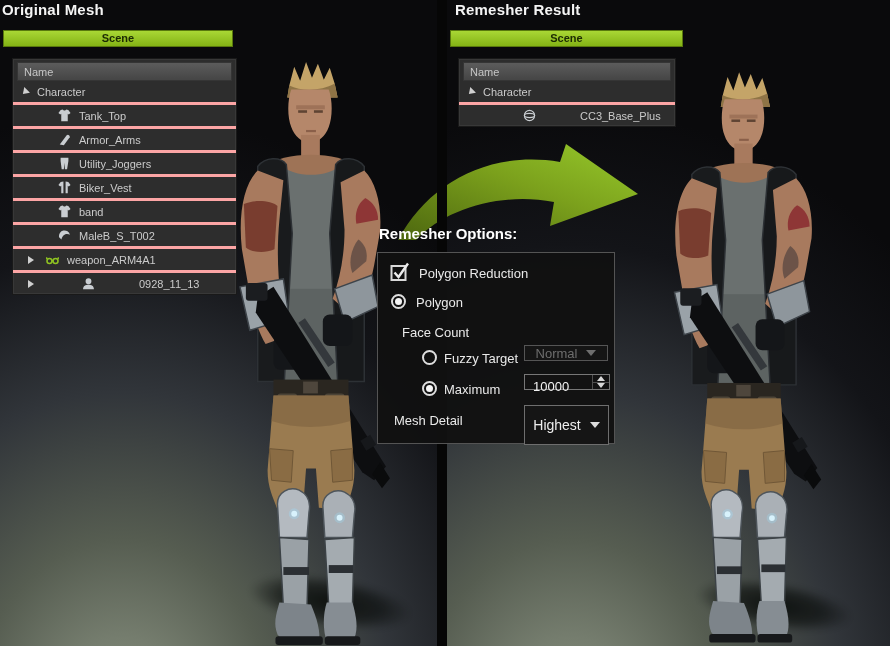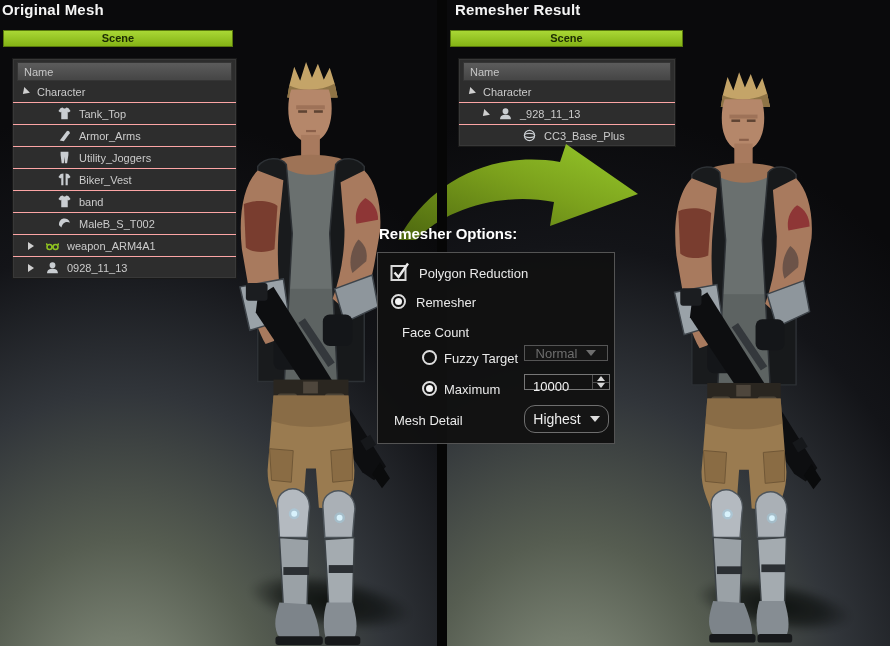--- a/index.html
+++ b/index.html
@@ -13,23 +13,23 @@
   #divider{position:absolute;left:437px;top:0;width:10px;height:646px;background:#060606;z-index:7;}
   .view-title{position:absolute;top:1px;font-size:15px;font-weight:600;color:#f4f4f4;z-index:8;letter-spacing:.2px;}
   
   .scene-hdr{position:absolute;height:15px;top:30px;z-index:4;
      background:linear-gradient(#a9d735,#84b315);border:1px solid #59790d;
      color:#1c2b03;font-size:11px;font-weight:bold;text-align:center;line-height:15px;}
   
   .panel{position:absolute;z-index:4;background:#2d2d2d;border:1px solid #191919;box-shadow:0 0 0 1px rgba(90,90,90,.25) inset;}
   .name-hdr{height:19px;margin:3px 4px 0 4px;background:linear-gradient(#5c5c5c,#454545);
      border:1px solid #353535;color:#c6c6c6;font-size:11px;line-height:18px;padding-left:6px;box-sizing:border-box;}
-  .row{position:relative;height:21px;border-bottom:1px solid #fca5a5;display:flex;align-items:center;
+  .row{position:relative;height:21px;border-bottom:3px solid #fca5a5;display:flex;align-items:center;
      color:#cbcbcb;font-size:11px;}
-  .row:last-child{border-bottom:none;}
+  .row:last-child{border-bottom:none;gap:36px;}
   .exp-open{width:0;height:0;border-left:4px solid transparent;border-right:4px solid transparent;
      border-top:6px solid #cfcfcf;transform:rotate(45deg);flex:none;}
   .exp-closed{width:0;height:0;border-top:4px solid transparent;border-bottom:4px solid transparent;
      border-left:6px solid #cfcfcf;flex:none;}
   .ticon{width:13px;height:13px;flex:none;display:inline-block;}
   .lbl{margin-left:8px;white-space:nowrap;}
   
   .char{position:absolute;z-index:5;}
   .shadow{position:absolute;z-index:3;background:radial-gradient(50% 50% at 38% 45%,
       rgba(6,9,7,.85) 0%, rgba(6,9,7,.55) 45%, rgba(6,9,7,0) 72%);filter:blur(3px);}
@@ -215,27 +215,20 @@
   </div>
 
   <div class="scene-hdr" style="left:450px;width:231px;">Scene</div>
   <div class="panel" style="left:458px;top:58px;width:216px;">
     <div class="name-hdr">Name</div>
     <div class="row">
       <span class="exp-open" style="margin-left:8px;"></span>
       <span class="lbl">Character</span>
     </div>
     <div class="row">
-      <span class="exp-open" style="margin-left:22px;"></span>
-      <svg class="ticon" style="margin-left:10px;" viewBox="0 0 12 12">
-          <path d="M6,1.2 a2.7,2.7 0 1 1 0,5.4 a2.7,2.7 0 0 1 0,-5.4 Z M1,11.2 c0,-3 2.2,-4.1 5,-4.1 s5,1.1 5,4.1 Z" fill="#c9cdd1"></path>
-        </svg>
-      <span class="lbl">_928_11_13</span>
-    </div>
-    <div class="row">
       <svg class="ticon" style="margin-left:64px;" viewBox="0 0 12 12">
           <g fill="none" stroke="#c9cdd1" stroke-width="1.1">
             <circle cx="6" cy="6" r="4.7"></circle>
             <ellipse cx="6" cy="6" rx="4.7" ry="1.9"></ellipse>
           </g>
         </svg>
       <span class="lbl">CC3_Base_Plus</span>
     </div>
   </div>
 
@@ -252,21 +245,21 @@
 
   <div id="dlg-title">Remesher Options:</div>
   <div id="dialog">
     <svg class="chkbox" viewBox="0 0 20 20">
       <rect x="1.5" y="4" width="14" height="14" fill="none" stroke="#d9d9d9" stroke-width="2"></rect>
       <path d="M4.5,10.5 L8.5,15 L18,1.5" fill="none" stroke="#ececec" stroke-width="2.4"></path>
     </svg>
     <div class="dlg-label" style="left:41px;top:13px;">Polygon Reduction</div>
 
     <span class="radio sel" style="left:13px;top:41px;"></span>
-    <div class="dlg-label" style="left:38px;top:42px;">Remesher</div>
+    <div class="dlg-label" style="left:38px;top:42px;">Polygon</div>
 
     <div class="dlg-label" style="left:24px;top:72px;">Face Count</div>
 
     <span class="radio" style="left:44px;top:97px;"></span>
     <div class="dlg-label" style="left:66px;top:98px;">Fuzzy Target</div>
     <div class="dropdown disabled" style="left:146px;top:92px;width:84px;height:16px;">
       <span>Normal</span>
       <span class="arr"></span>
     </div>
 
@@ -278,19 +271,19 @@
         <span>
             <i class="tri-up"></i>
           </span>
         <span style="border-top:1px solid #4e4e4e;">
             <i class="tri-dn"></i>
           </span>
       </span>
     </div>
 
     <div class="dlg-label" style="left:16px;top:160px;">Mesh Detail</div>
-    <div class="dropdown" style="left:146px;top:152px;width:85px;height:28px;font-size:14px;border-radius:11px;">
+    <div class="dropdown" style="left:146px;top:152px;width:85px;height:40px;font-size:14px;">
       <span>Highest</span>
       <span class="arr"></span>
     </div>
   </div>
 
 </div>
 
 </body></html>

